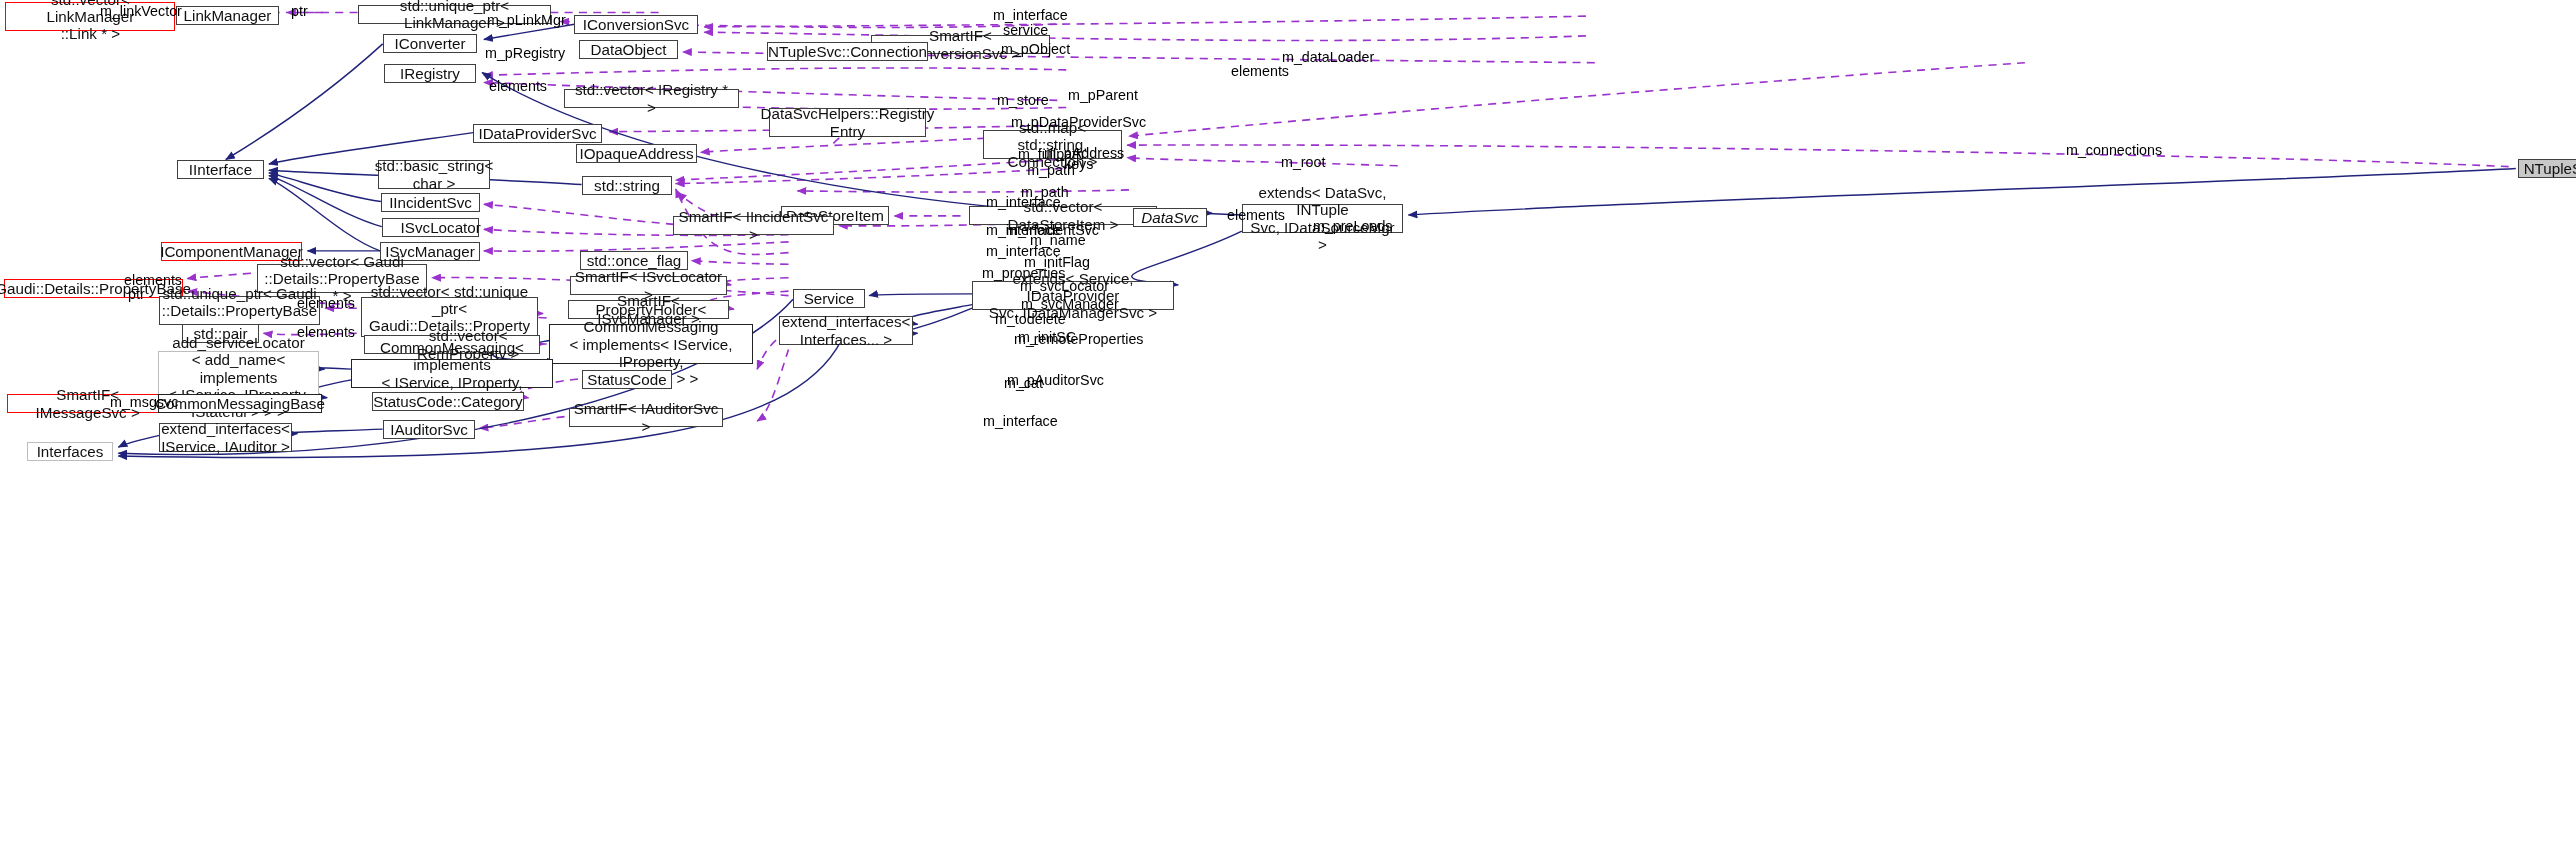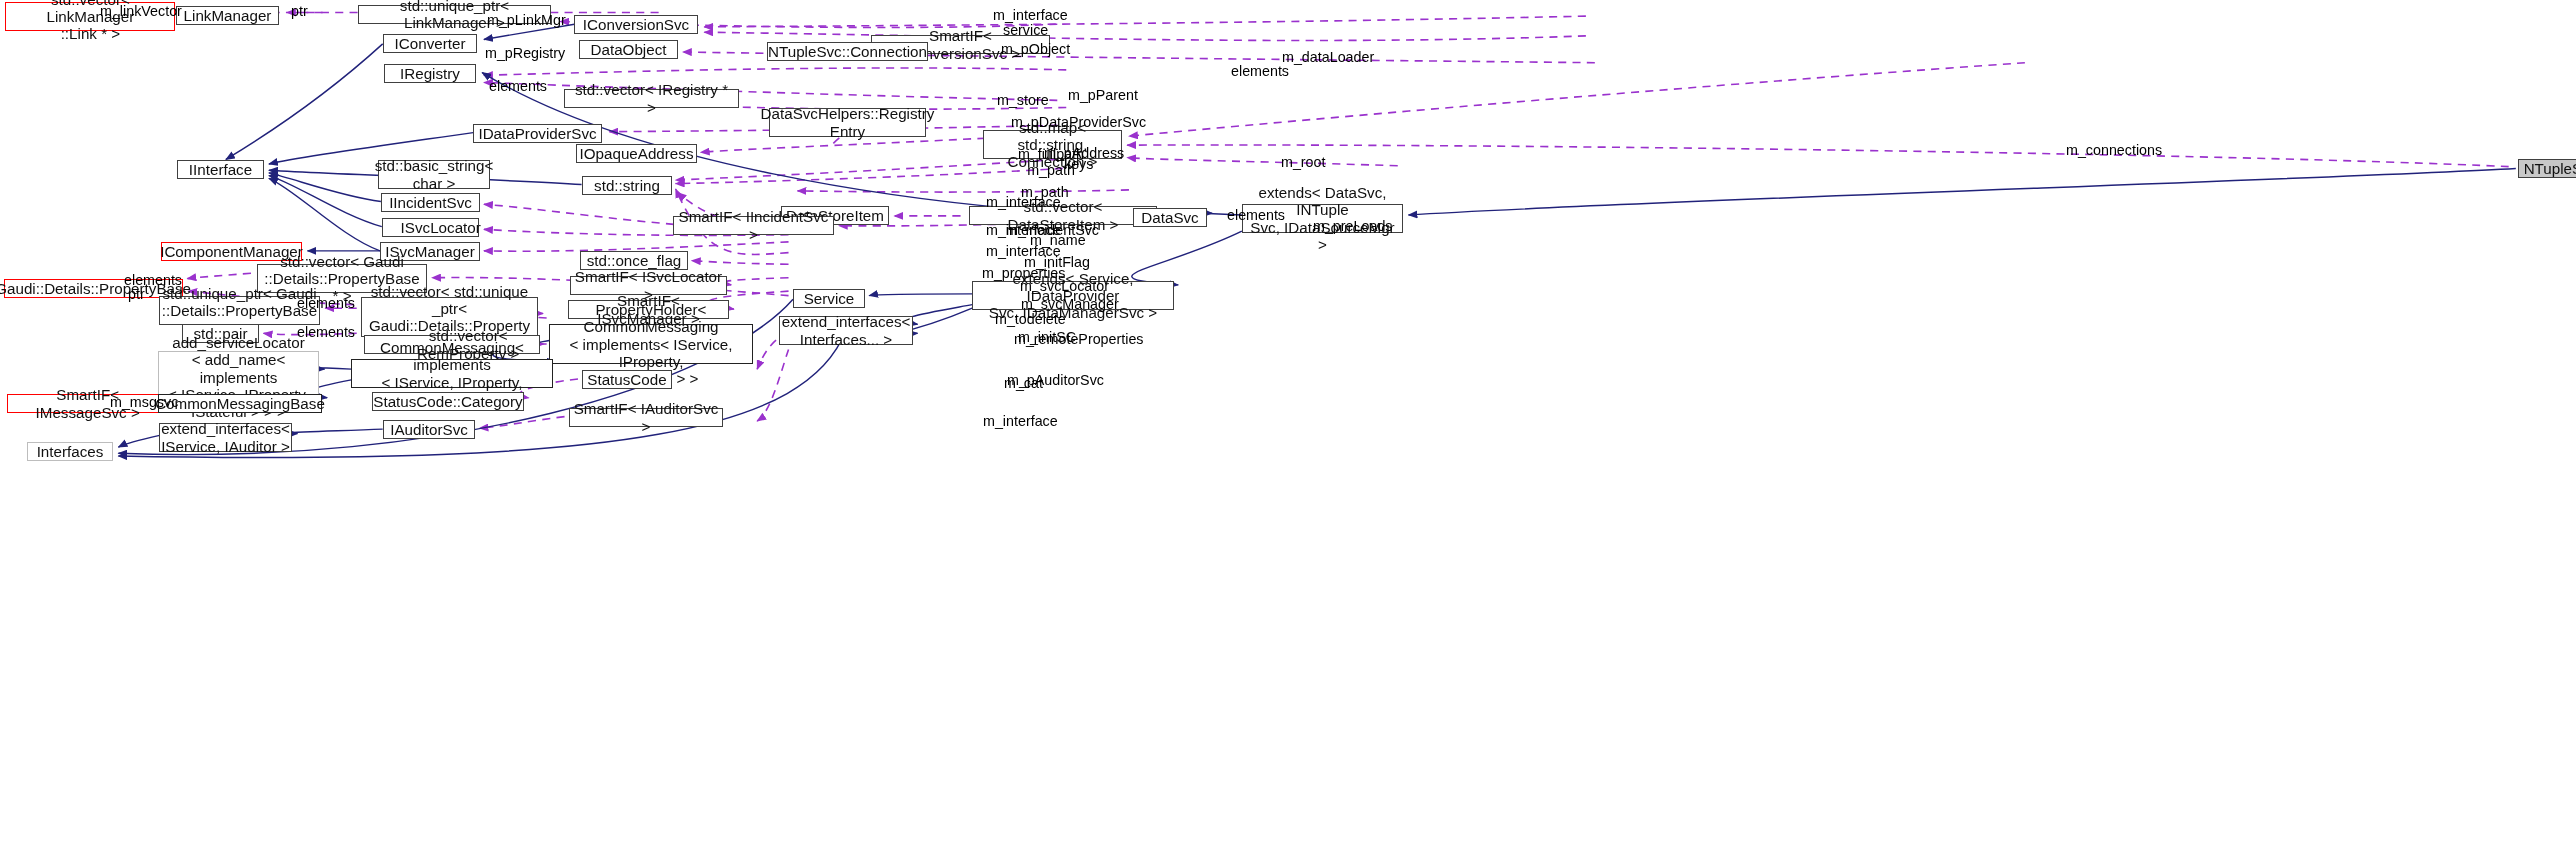--- a/index.html
+++ b/index.html
@@ -181,21 +181,21 @@
       <div class="node grey-fill" style="left: 2518px; top: 159px; width: 85px; height: 19px;">NTupleSvc</div>
       <div class="node" style="left: 177px; top: 160px; width: 87px; height: 19px;">IInterface</div>
       <div class="node" style="left: 378px; top: 160px; width: 112px; height: 29px;">std::basic_string&lt;
 char &gt;</div>
       <div class="node" style="left: 582px; top: 176px; width: 90px; height: 19px;">std::string</div>
       <div class="node" style="left: 381px; top: 193px; width: 99px; height: 19px;">IIncidentSvc</div>
       <div class="node" style="left: 1242px; top: 204px; width: 161px; height: 29px;">extends&lt; DataSvc, INTuple
 Svc, IDataSourceMgr &gt;</div>
       <div class="node" style="left: 781px; top: 206px; width: 108px; height: 19px;">DataStoreItem</div>
       <div class="node" style="left: 969px; top: 206px; width: 188px; height: 19px;">std::vector&lt; DataStoreItem &gt;</div>
-      <div class="node" style="left: 1133px; top: 208px; width: 74px; height: 19px;">DataSvc</div>
+      <div class="node" style="left: 1133px; top: 208px; width: 74px; height: 19px; font-style: italic;">DataSvc</div>
       <div class="node" style="left: 673px; top: 216px; width: 161px; height: 19px;">SmartIF&lt; IIncidentSvc &gt;</div>
       <div class="node" style="left: 382px; top: 218px; width: 97px; height: 19px; padding-left: 24px;">ISvcLocator</div>
       <div class="node red" style="left: 161px; top: 242px; width: 141px; height: 19px;">IComponentManager</div>
       <div class="node" style="left: 380px; top: 242px; width: 100px; height: 19px;">ISvcManager</div>
       <div class="node" style="left: 580px; top: 251px; width: 108px; height: 19px;">std::once_flag</div>
       <div class="node" style="left: 257px; top: 264px; width: 170px; height: 29px;">std::vector&lt; Gaudi
 ::Details::PropertyBase * &gt;</div>
       <div class="node red" style="left: 3.6px; top: 279px; width: 179px; height: 19px;">Gaudi::Details::PropertyBase</div>
       <div class="node" style="left: 570px; top: 276px; width: 157px; height: 19px;">SmartIF&lt; ISvcLocator &gt;</div>
       <div class="node" style="left: 972px; top: 281px; width: 202px; height: 29px;">extends&lt; Service, IDataProvider

